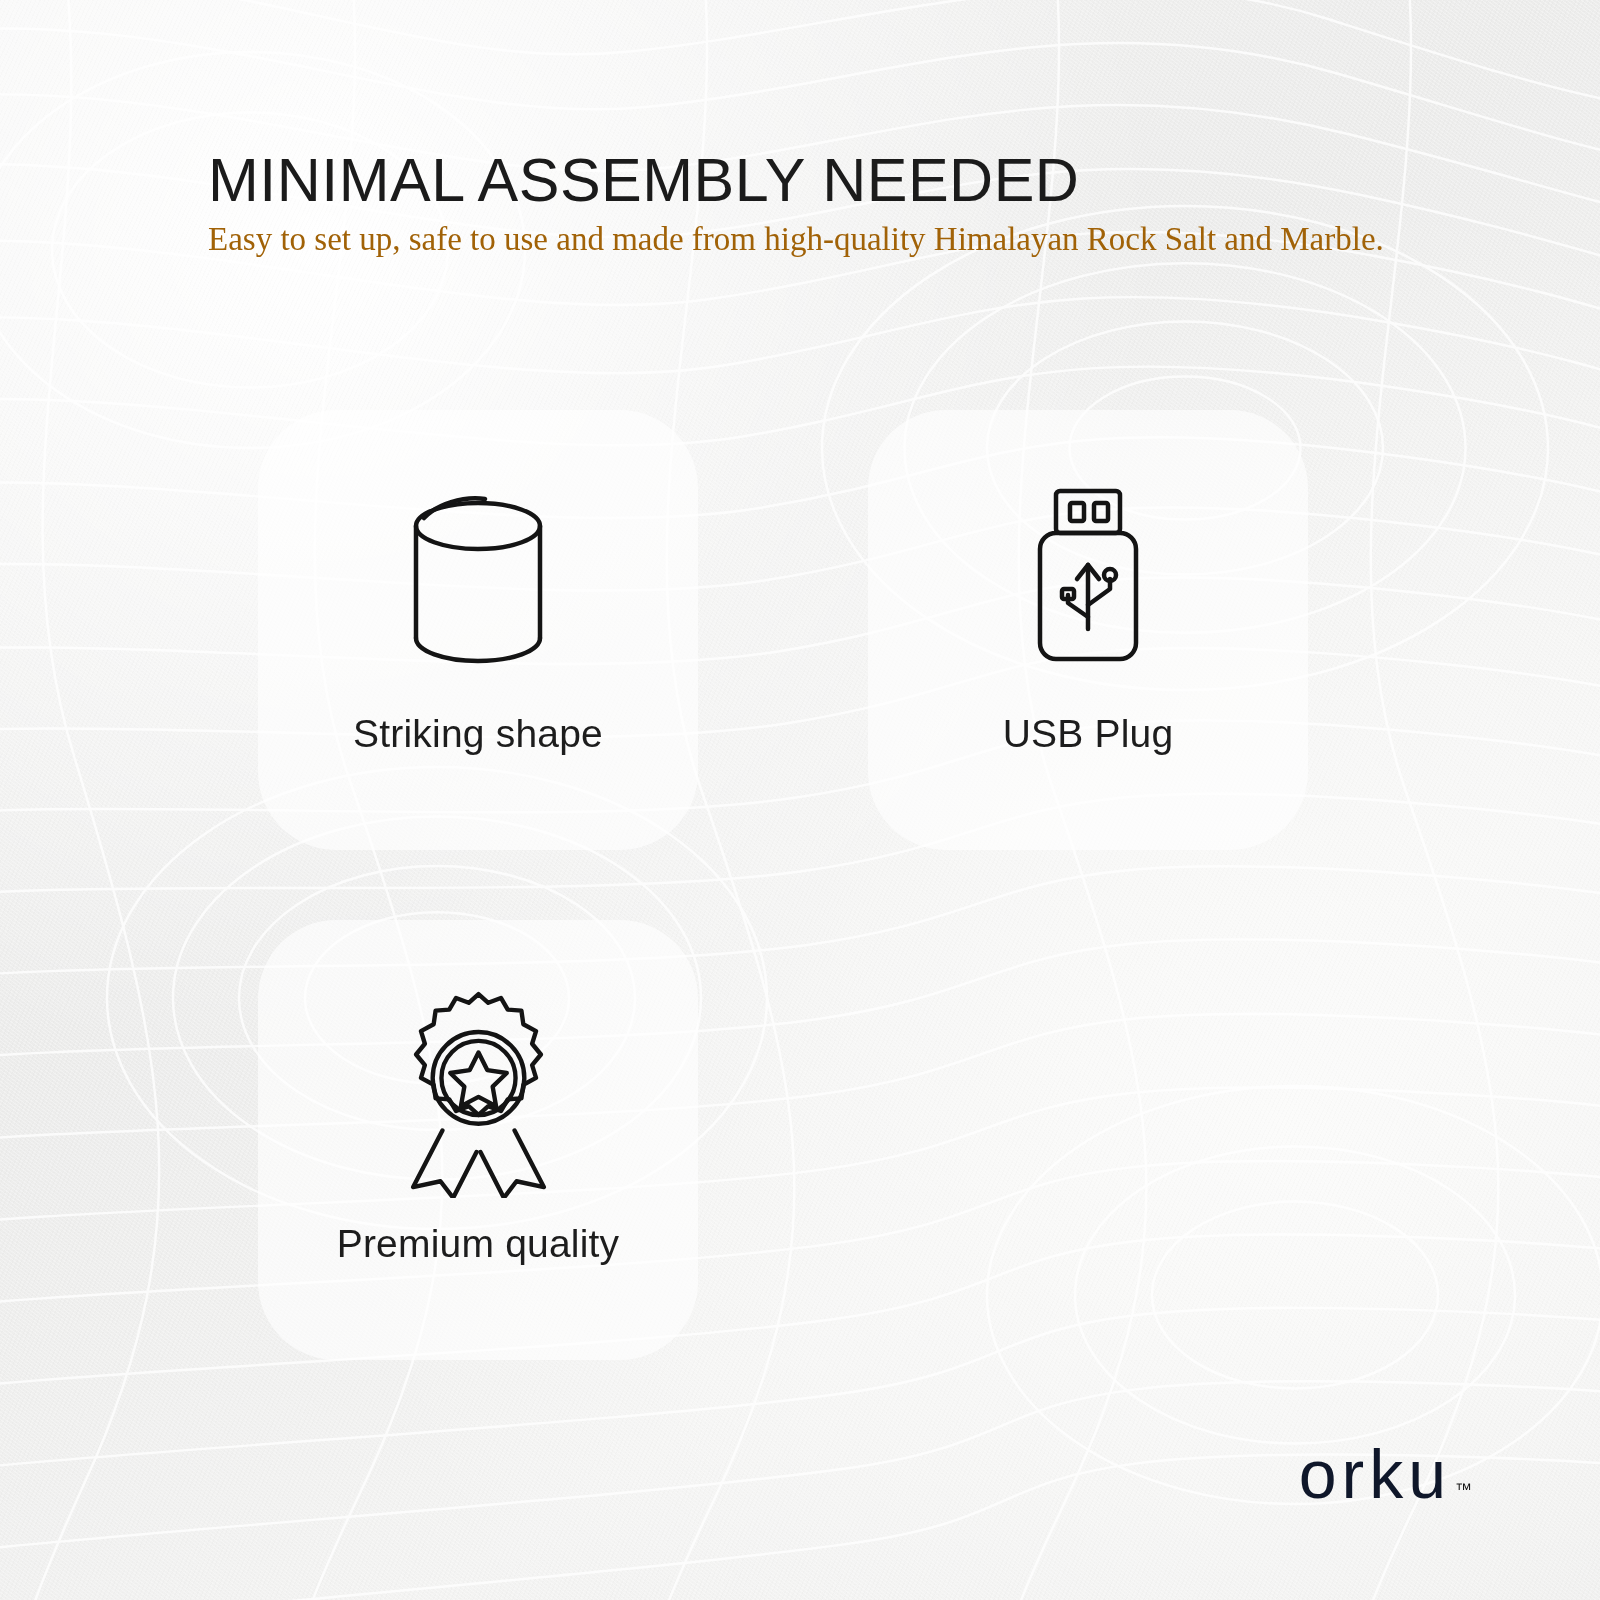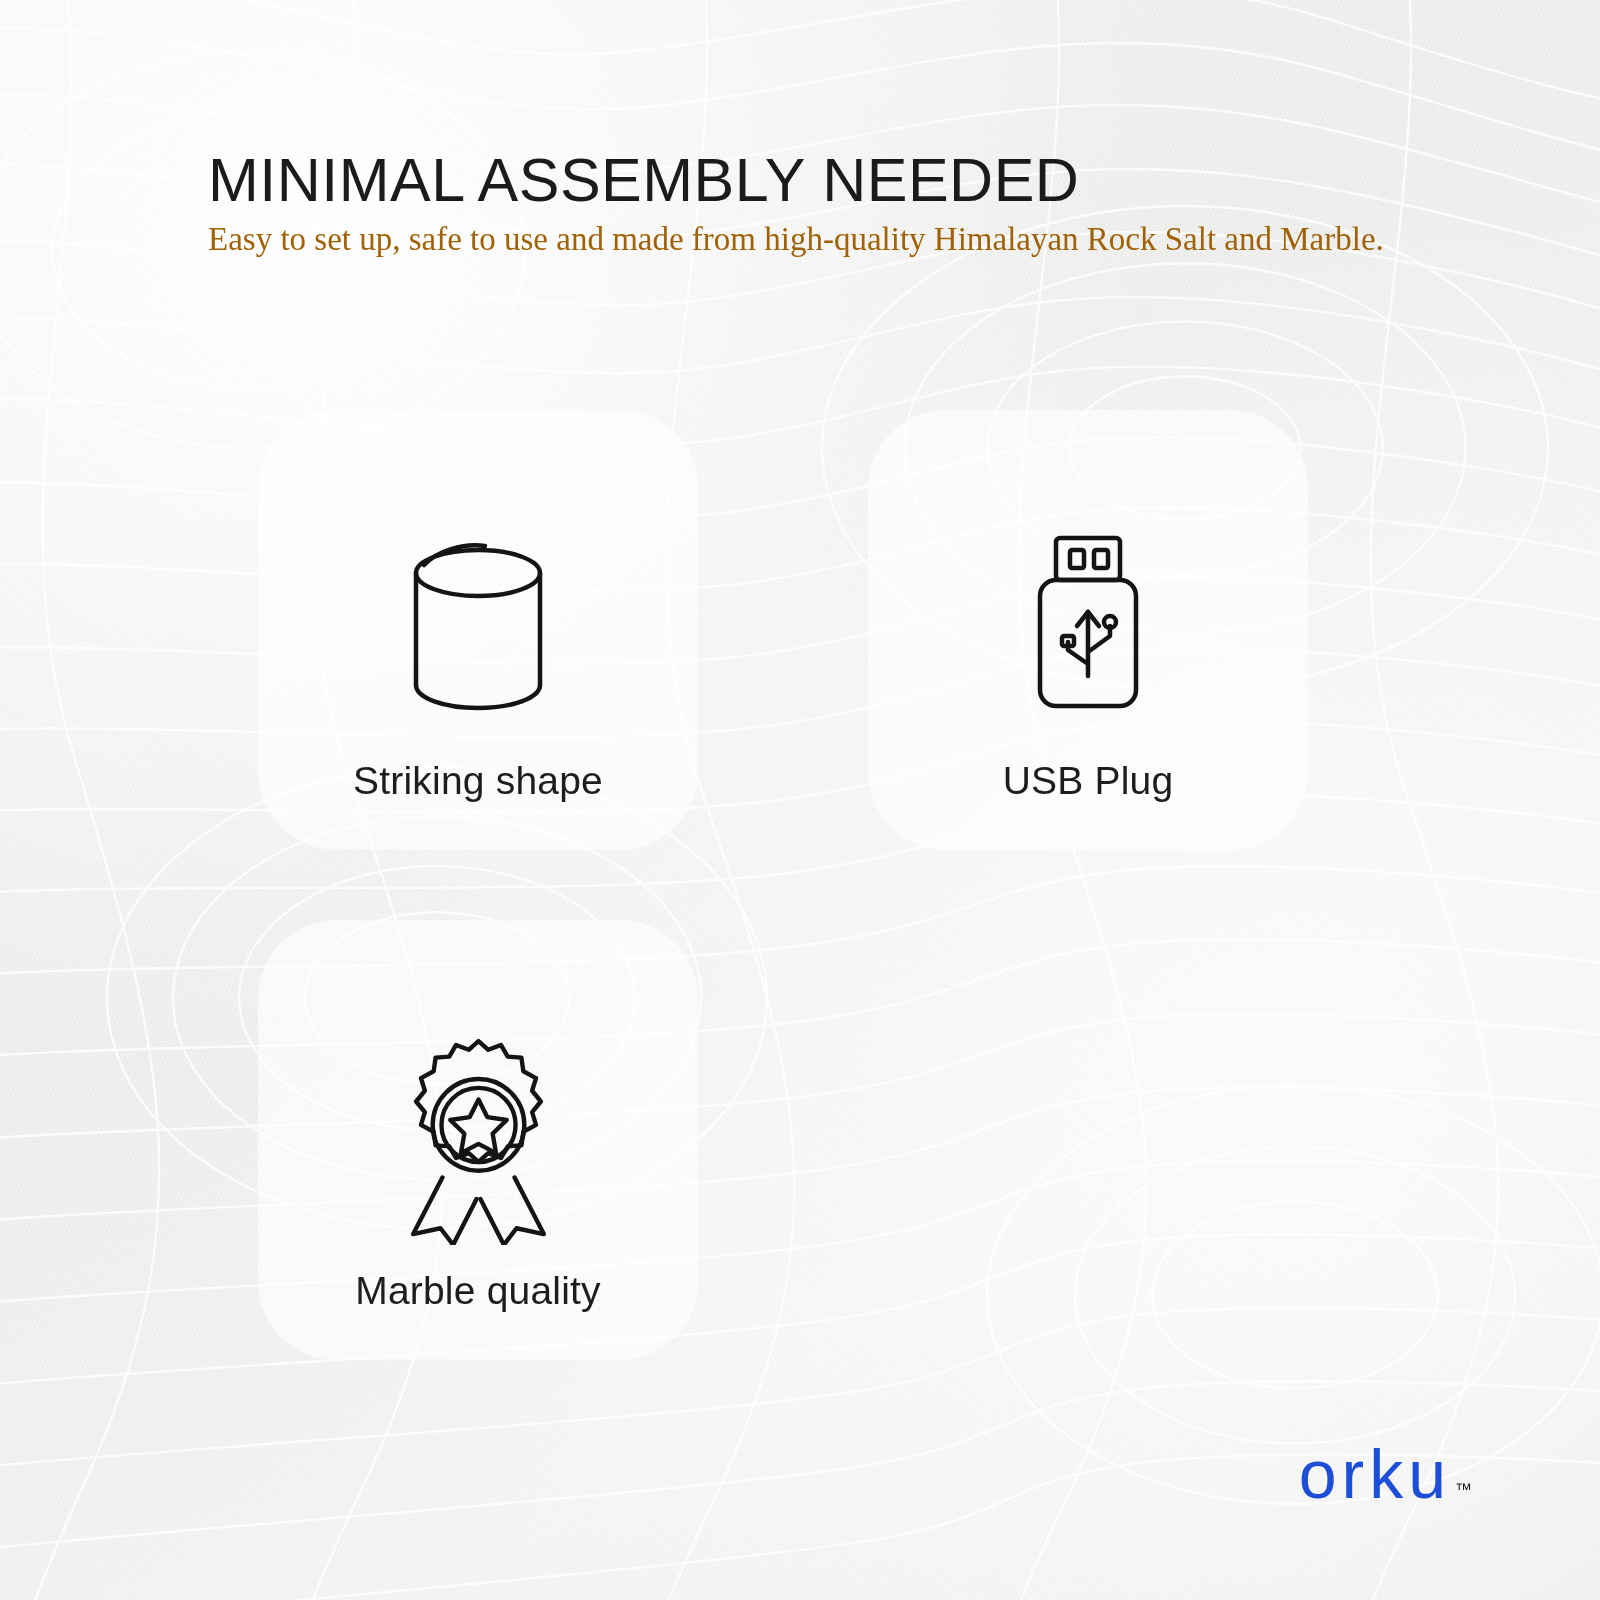--- a/index.html
+++ b/index.html
@@ -77,21 +77,21 @@
     column-gap: 170px;
     row-gap: 70px;
     z-index: 5;
   }
   .card {
     border-radius: 78px;
     background: rgba(255,255,255,.62);
     display: flex;
     flex-direction: column;
     align-items: center;
-    justify-content: center;
+    justify-content: flex-start;
     padding-top: 58px;
     box-sizing: border-box;
   }
   .card .icon-wrap {
     height: 230px;
     display: flex;
     align-items: center;
     justify-content: center;
   }
   .card .label {
@@ -110,21 +110,21 @@
     right: 128px;
     bottom: 92px;
     z-index: 6;
     display: flex;
     align-items: flex-end;
   }
   .brand-word {
     font-family: "Liberation Sans", sans-serif;
     font-size: 68px;
     letter-spacing: 5px;
-    color: #1d4ed8;
+    color: #0f172a;
     line-height: 1;
     font-weight: 400;
   }
   .brand-tm {
     font-family: "Liberation Sans", sans-serif;
     font-size: 17px;
     color: #151515;
     margin-left: 4px;
     margin-bottom: 8px;
   }
@@ -222,21 +222,21 @@
     <div class="icon-wrap">
       <svg width="195" height="210" viewBox="0 0 200 215" fill="none" stroke="#141414" stroke-width="4.5" stroke-linecap="round" stroke-linejoin="round">
         <path d="M100 6 l10 9 13 -5 7 12 14 1 2 14 13 7 -4 13 9 11 -9 11 4 13 -13 7 -2 14 -14 1 -7 12 -13 -5 -10 9 -10 -9 -13 5 -7 -12 -14 -1 -2 -14 -13 -7 4 -13 -9 -11 9 -11 -4 -13 13 -7 2 -14 14 -1 7 -12 13 5 z"></path>
         <circle cx="100" cy="92" r="47"></circle>
         <circle cx="100" cy="92" r="38"></circle>
         <path d="M100 66 l9 18 20 3 -14.5 14 3.5 20 -18 -9.5 -18 9.5 3.5 -20 -14.5 -14 20 -3 z"></path>
         <path d="M63 146 l-30 58 28 -6 13 17 24 -47"></path>
         <path d="M137 146 l30 58 -28 -6 -13 17 -24 -47"></path>
       </svg>
     </div>
-    <div class="label">Marble quality</div>
+    <div class="label">Premium quality</div>
   </div>
 
 </div>
 
 <div class="brand">
   <span class="brand-word">orku</span>
   <span class="brand-tm">™</span>
 </div>
 
 </body></html>

